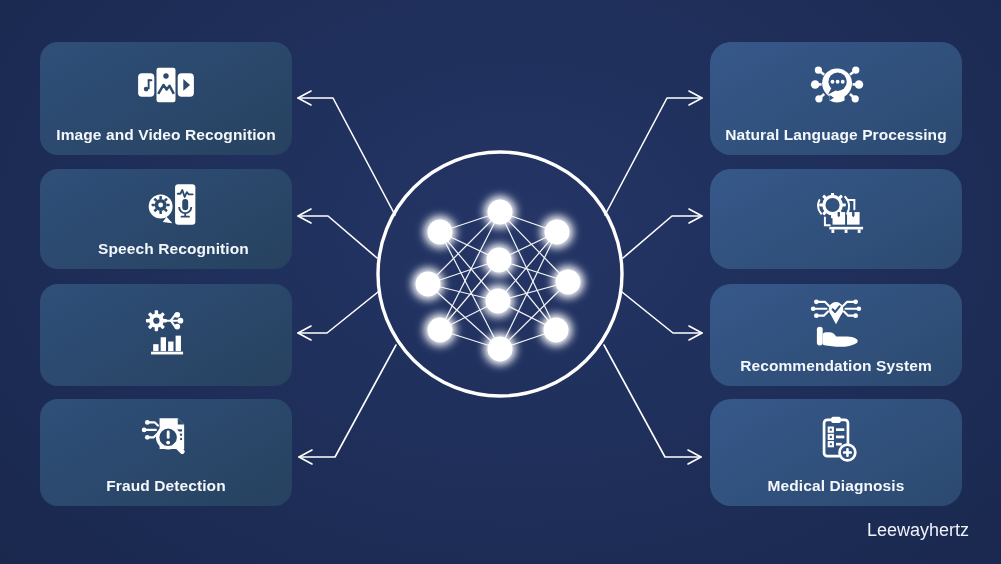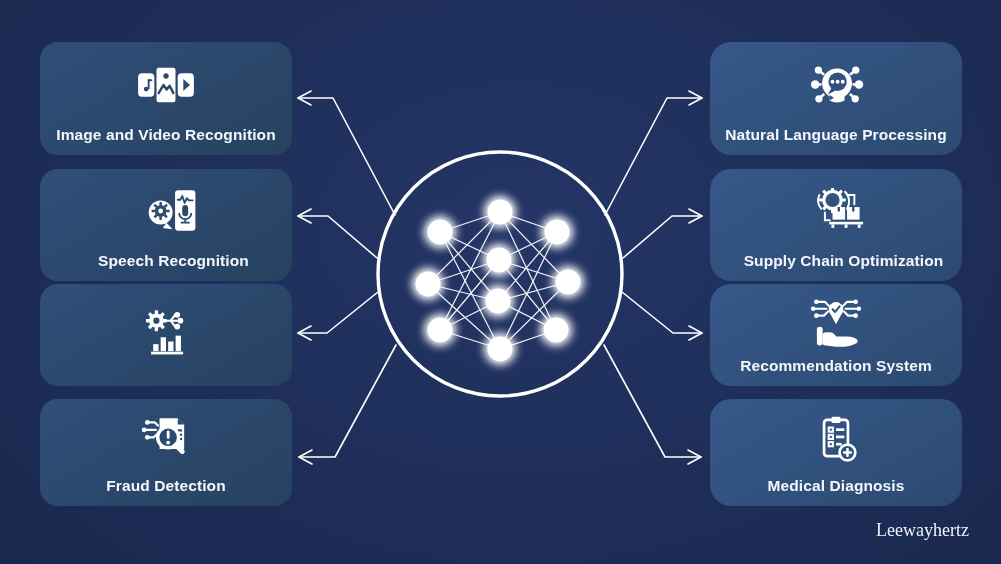--- a/index.html
+++ b/index.html
@@ -11,33 +11,33 @@
   .overlay { position:absolute; left:0; top:0; }
   .card {
     position:absolute; width:252px; border-radius:18px; box-sizing:border-box;
     display:flex; flex-direction:column; align-items:center; justify-content:flex-end;
     padding-bottom:13px;
     gap:7px;
   }
   .card.left  { left:40px;  background:linear-gradient(150deg,#2f4f7a 0%,#27425f 100%); }
   .card.right { left:710px; background:linear-gradient(150deg,#36588a 0%,#2c4a70 100%);border-radius:21px; }
   .pos1 { top:42px;  height:113px; }
-  .pos2 { top:169px; height:112px;padding-left:15px; }
+  .pos2 { top:169px; height:100px;padding-left:15px; }
   .pos3 { top:284px; height:102px; }
   .pos4 { top:399px; height:107px; }
   .card .icon { flex:1; display:flex; align-items:center; justify-content:center; padding-top:9px; }
   .card.left  .icon svg { color:#2b4a6e; }
   .card.right .icon svg { color:#315280; }
   .card .label {
     color:#f4f7fc; font-weight:700; font-size:15.5px; letter-spacing:.1px;
     white-space:nowrap; line-height:1;
   }
   .watermark {
     position:absolute; top:520px; right:32px;
-    font-family:Liberation Serif, serif; font-size:18px; color:#eef2f8;
+    font-family:Liberation Sans, sans-serif; font-size:18px; color:#eef2f8;
   }
 </style>
 </head>
 <body>
 
 <div class="stage">
 
   <svg class="overlay" width="1001" height="564" viewBox="0 0 1001 564">
     <defs>
       <filter id="nodeGlow" x="-200%" y="-200%" width="500%" height="500%">
@@ -313,21 +313,20 @@
           <rect x="28.8" y="17.5" width="11.5" height="11.5"></rect>
           <rect x="12.5" y="31" width="31" height="2.4"></rect>
           <rect x="14.5" y="33.4" width="2.6" height="3.2"></rect>
           <rect x="26.6" y="33.4" width="2.6" height="3.2"></rect>
           <rect x="38.6" y="33.4" width="2.6" height="3.2"></rect>
         </g>
         <path d="M20.1,17.5 h2.2 v3.4 l-1.1,1.3 l-1.1,-1.3 z" fill="currentColor"></path>
         <path d="M33.4,17.5 h2.2 v3.4 l-1.1,1.3 l-1.1,-1.3 z" fill="currentColor"></path>
       </svg>
     </div>
-    <div class="label">Supply Chain Optimization</div>
   </div>
 
   <div class="card right pos3">
     <div class="icon">
       <svg width="56" height="51" viewBox="0 0 52 48">
         <g stroke="#fff" stroke-width="2" fill="none" stroke-linecap="round" stroke-linejoin="round">
           <polyline points="8,5.5 15.5,5.5 19.5,9.5"></polyline>
           <line x1="5" y1="12" x2="17" y2="12"></line>
           <polyline points="8,18.5 14.5,18.5 18.5,14.5"></polyline>
           <polyline points="44,5.5 36.5,5.5 32.5,9.5"></polyline>

